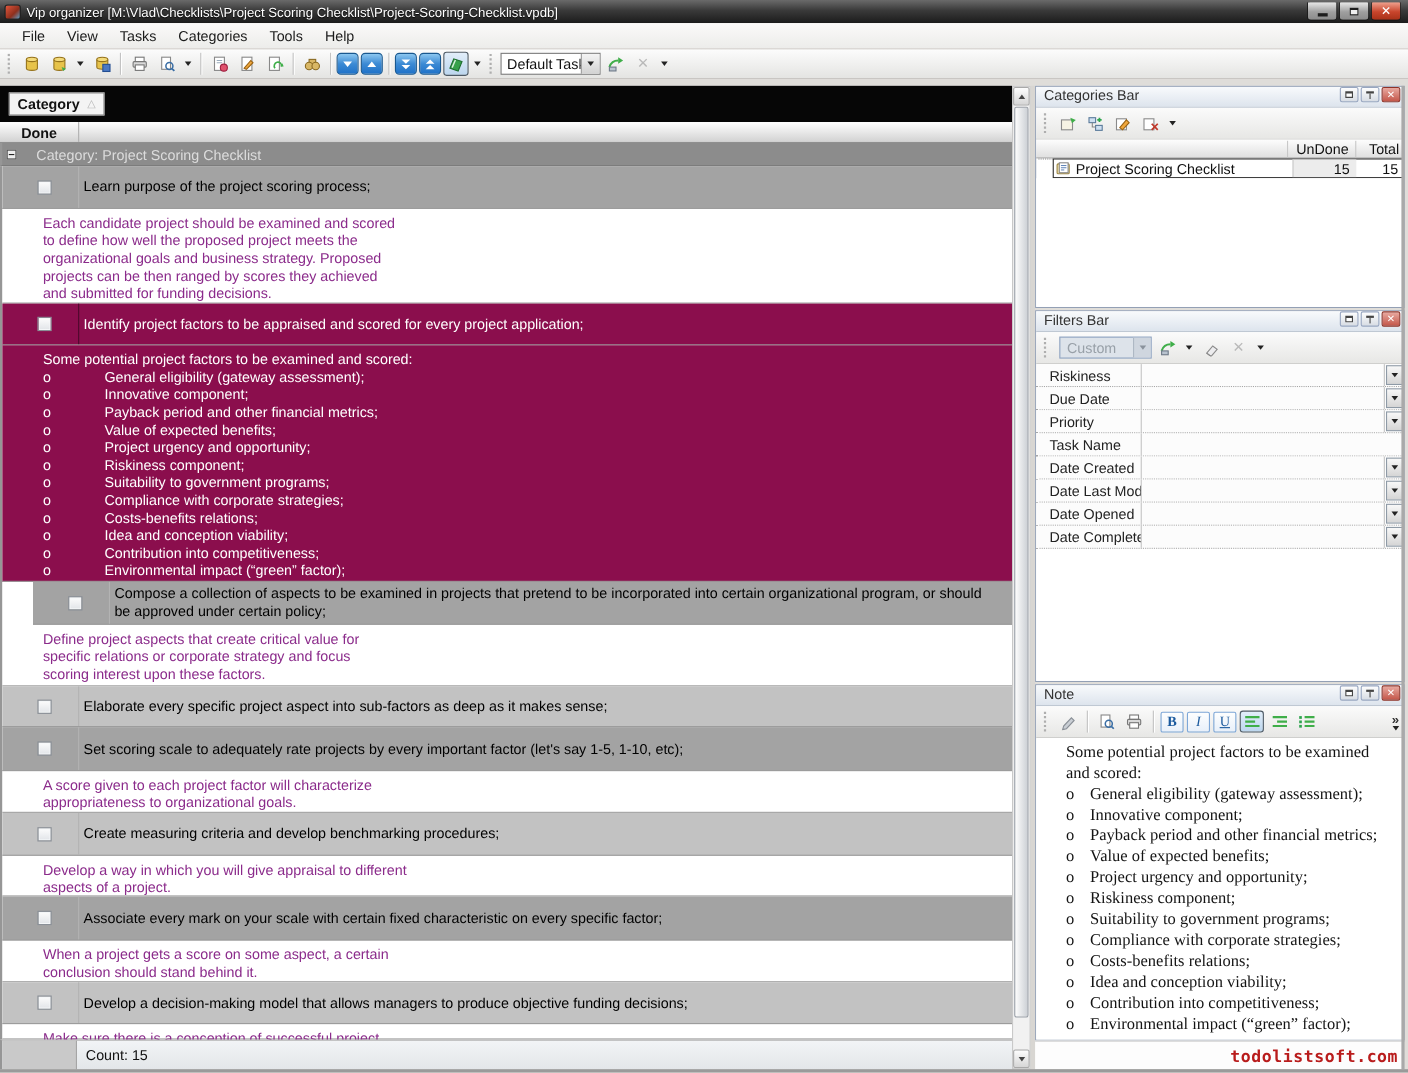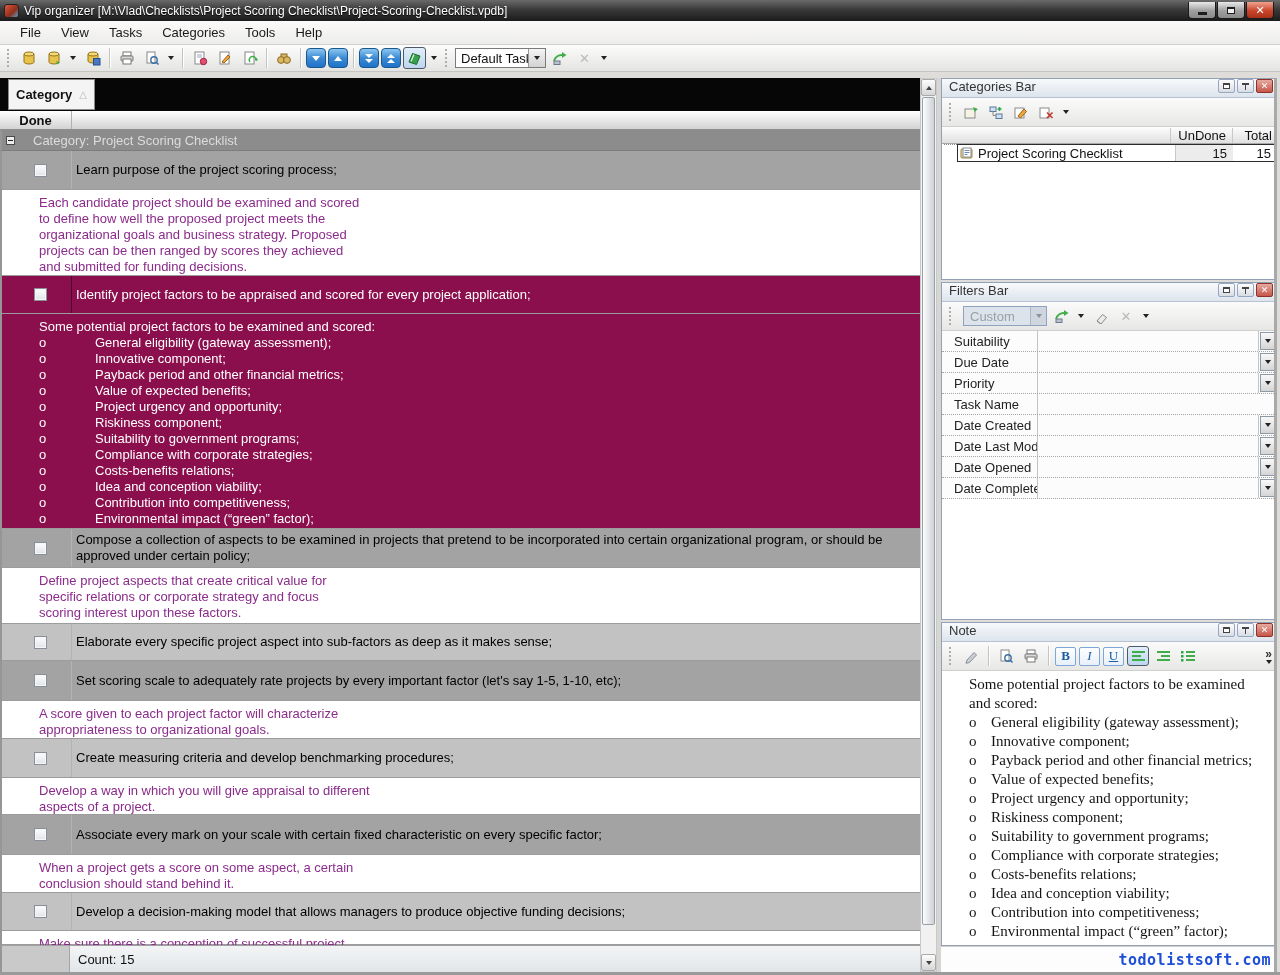--- a/index.html
+++ b/index.html
@@ -39,21 +39,21 @@
   .pressed{border:1px solid #4d5a66;background:linear-gradient(180deg,#e2eefa,#bcd6ee);border-radius:3px}
   .combo{height:20px;display:flex;border:1px solid #7a7a7a;background:#fff;align-items:stretch}
   .combo .val{width:72px;padding:2px 2px 0 5px;white-space:nowrap;overflow:hidden;font-size:13px}
   .combo .cbtn{width:17px;background:linear-gradient(180deg,#f4f4f4,#d2d2d2);border-left:1px solid #9a9a9a;display:flex;align-items:center;justify-content:center}
   .combo .cbtn .dd{margin:0}
 
   
   .workspace{position:absolute;top:72px;left:0;right:0;bottom:0;background:#dfddd9}
   .grid-pane{position:absolute;left:0;top:6px;width:920px;height:894px;background:#fff}
   .groupband{height:33px;background:#060606;display:flex;align-items:center;padding-left:8px}
-  .groupchip{height:31px;background:#f4f4f4;border:1px solid #8a8a8a;display:flex;align-items:center;padding:0 7px;font-weight:bold;color:#111}
+  .groupchip{height:21px;background:#f4f4f4;border:1px solid #8a8a8a;display:flex;align-items:center;padding:0 7px;font-weight:bold;color:#111}
   .sort-tri{color:#b9b9b9;font-size:10px;margin-left:7px}
   .colheaders{height:19px;display:flex;background:linear-gradient(180deg,#ffffff,#d2d2d2);border-bottom:1px solid #8f8f8f;font-weight:bold}
   .colheaders .done{width:72px;display:flex;align-items:center;justify-content:center;border-right:1px solid #b0b0b0}
   .colheaders .name{flex:1;display:flex;align-items:center;justify-content:center}
   .catrow{height:21px;background:var(--catband);color:#dcdcdc;display:flex;align-items:center;border-left:2px solid #969696;border-bottom:1px solid #7c7c7c}
   .collapse{width:9px;height:9px;background:#ededed;border:1px solid #4a4a4a;margin:0 4px 0 4px;display:flex;align-items:center;justify-content:center}
   .collapse i{display:block;width:5px;height:1px;background:#222}
   .catrow .cattext{margin-left:14px}
   .rows{height:794px;overflow:hidden;border-left:2px solid #969696;background:#fff}
   .grow{border-bottom:1px solid var(--line);display:flex}
@@ -129,21 +129,21 @@
   
   .letterbtn{width:21px;height:19px;border:1px solid #7da7d8;border-radius:2px;background:linear-gradient(180deg,#fdfefe,#e8f0fa);display:flex;align-items:center;justify-content:center;color:#1b5a9e;font-family:"Liberation Serif","DejaVu Serif",serif;font-size:13px}
   .letterbtn.b{font-weight:bold}
   .letterbtn.i{font-style:italic}
   .letterbtn.u{text-decoration:underline}
   .note-body{flex:1;overflow:hidden;background:#fff;font-family:"Liberation Serif","DejaVu Serif",serif;font-size:15px;line-height:19px;color:#141414;padding:4px 10px 0 27px}
   .nb-line{display:flex}
   .nb-marker{width:22px;flex:0 0 auto}
   .overflow-ind{margin-left:auto;display:flex;flex-direction:column;align-items:center;padding-right:4px;color:#333;font-weight:bold;font-size:12px;line-height:10px}
 
-  .watermark{position:absolute;left:0;bottom:0;width:336px;height:26px;background:#fdfdfd;border-top:1px solid #cfcfcf;display:flex;align-items:center;justify-content:flex-end;padding-right:6px;font-family:"DejaVu Sans Mono","Liberation Mono",monospace;font-weight:bold;font-size:15px;letter-spacing:.5px;color:#1d4ed8}
+  .watermark{position:absolute;left:0;bottom:0;width:336px;height:26px;background:#fdfdfd;border-top:1px solid #cfcfcf;display:flex;align-items:center;justify-content:flex-end;padding-right:6px;font-family:"DejaVu Sans Mono","Liberation Mono",monospace;font-weight:bold;font-size:15px;letter-spacing:.5px;color:#b91c1c}
 </style>
 </head>
 <body>
 
 <div class="window">
 
   <div class="titlebar">
     <span class="appicon"></span>
     <span class="title-text">Vip organizer [M:\Vlad\Checklists\Project Scoring Checklist\Project-Scoring-Checklist.vpdb]</span>
     <span class="winbtns">
@@ -364,21 +364,21 @@
               <div class="bl">
                 <span class="bm">o</span>
                 <span>Contribution into competitiveness;</span>
               </div>
               <div class="bl">
                 <span class="bm">o</span>
                 <span>Environmental impact (“green” factor);</span>
               </div>
             </div>
           </div>
-          <div class="grow task" style="height: 39px;">
+          <div class="grow task" style="height: 39px; margin-left: 28px;">
             <div class="cbcell">
               <span class="cb"></span>
             </div>
             <div class="ttext">Compose a collection of aspects to be examined in projects that pretend to be incorporated into certain organizational program, or should be approved under certain policy;</div>
           </div>
           <div class="grow note" style="height: 56px;">
             <div class="nwrap">
               <div class="nline">Define project aspects that create critical value for</div>
               <div class="nline">specific relations or corporate strategy and focus</div>
               <div class="nline">scoring interest upon these factors.</div>
@@ -556,21 +556,21 @@
                 <path d="M4 12 L8 15" stroke="#8a8a8a"></path>
               </svg>
             </span>
           <span class="pico">
               <span style="color:#b9b9b9;font-weight:bold">✕</span>
             </span>
           <span class="dd"></span>
         </div>
         <div id="filter-rows">
             <div class="frow">
-              <span class="flabel">Suitability</span>
+              <span class="flabel">Riskiness</span>
               <span class="fval"></span>
               <span class="fdrop">
                 <span class="fdbtn">
                   <span class="dd" style="margin: 0px;"></span>
                 </span>
               </span>
             </div>
             <div class="frow">
               <span class="flabel">Due Date</span>
               <span class="fval"></span>

